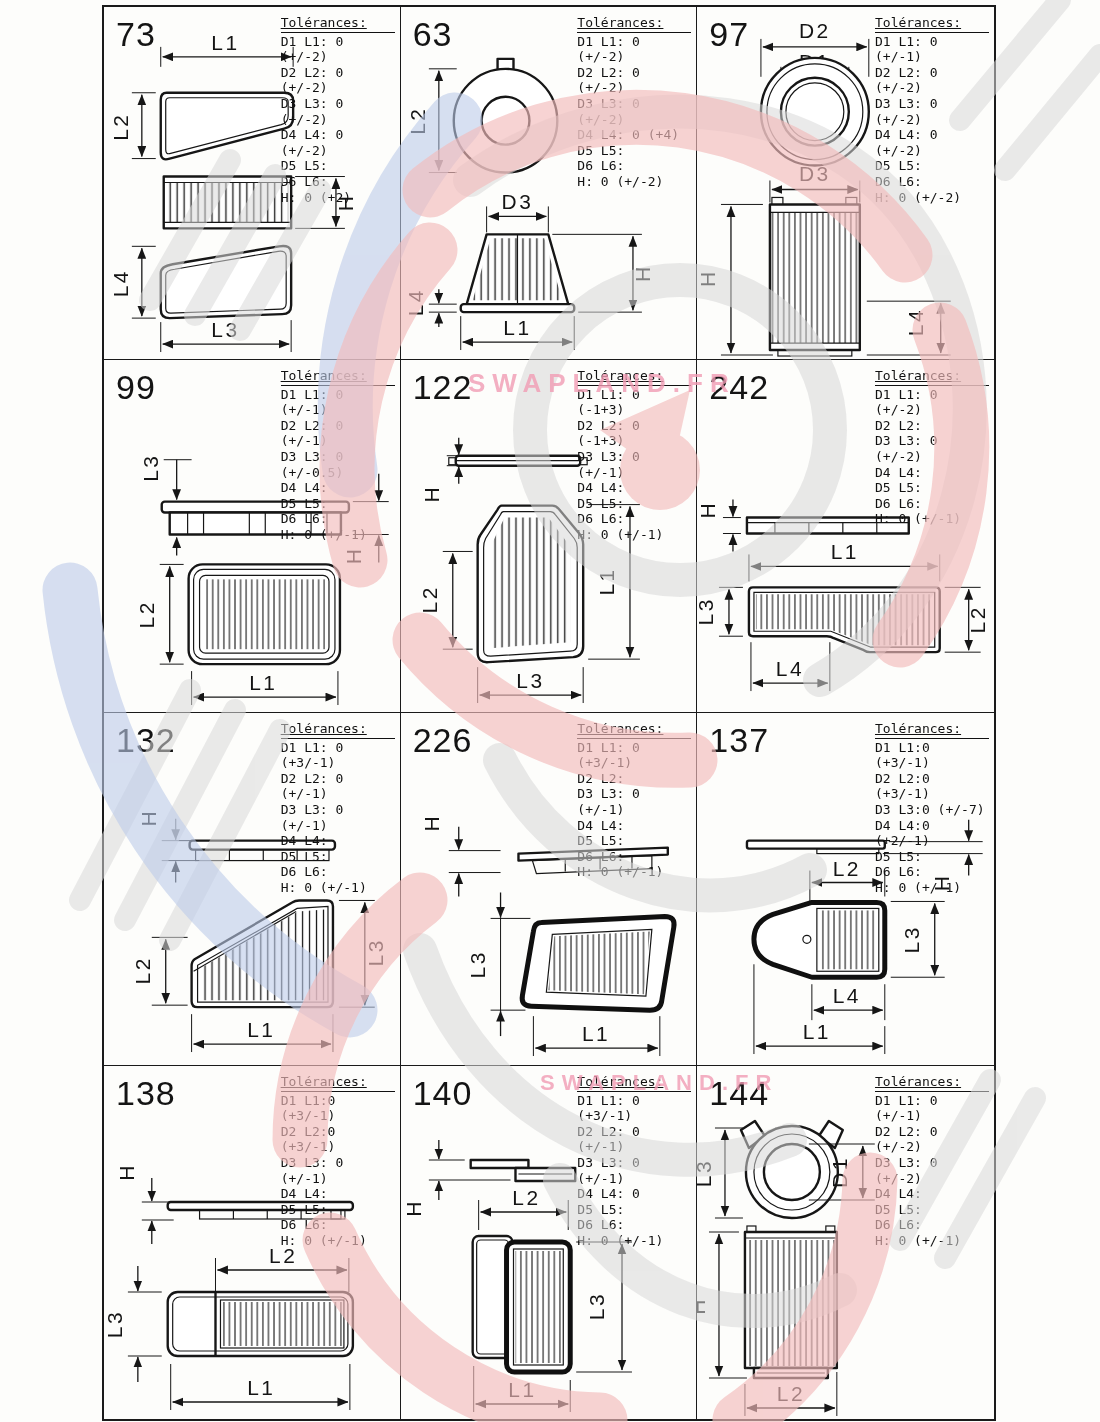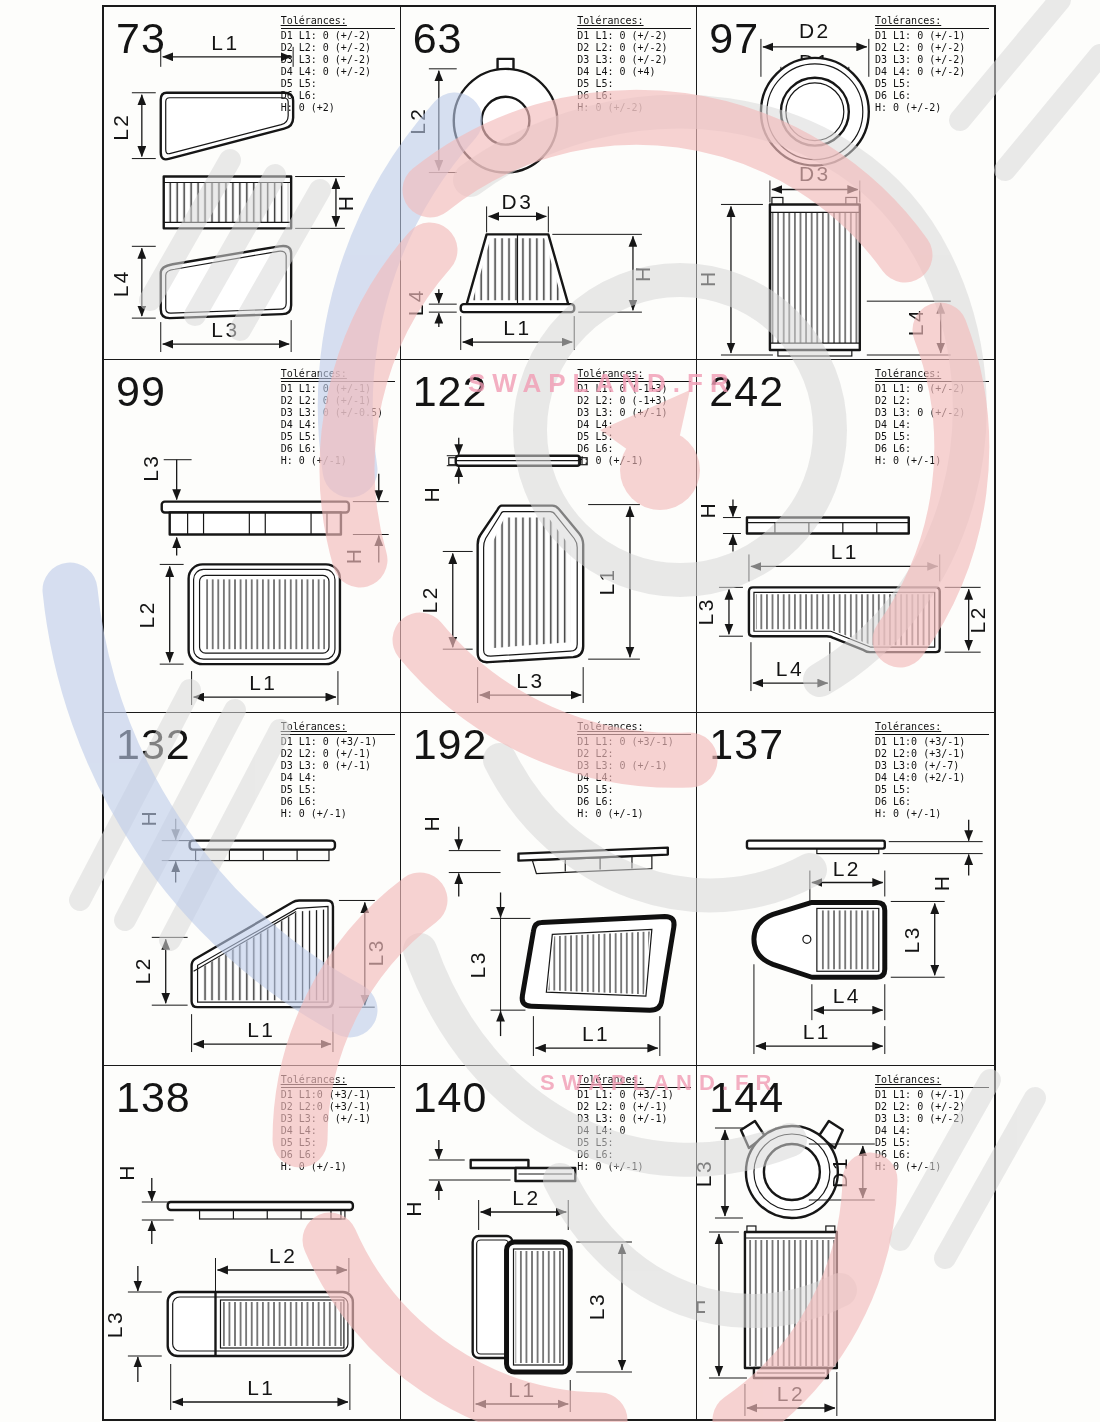--- a/index.html
+++ b/index.html
@@ -4,24 +4,24 @@
 <style>
   html,body{margin:0;padding:0;}
   body{width:1100px;height:1422px;background:#fdfdfb;position:relative;overflow:hidden;
        font-family:"Liberation Sans",sans-serif;}
   .sheet{position:absolute;left:102px;top:5px;width:890px;height:1412px;
          border:2.5px solid #1a1a1a;display:grid;
          grid-template-columns:repeat(3,1fr);grid-template-rows:repeat(4,1fr);z-index:2;}
   .cell{position:relative;border-right:1.8px solid #1a1a1a;border-bottom:1.8px solid #1a1a1a;}
   .cell:nth-child(3n){border-right:none;}
   .cell:nth-child(n+10){border-bottom:none;text-decoration:underline;}
-  .cell-num{position:absolute;top:10px;left:12px;font-size:43px;color:#141414;
+  .cell-num{position:absolute;top:10px;left:12px;font-size:34px;color:#141414;
             letter-spacing:1px;z-index:3;line-height:1;}
   .tol{position:absolute;top:8px;right:5px;width:114px;z-index:3;color:#111;
-       font-family:"DejaVu Sans Mono",monospace;font-size:10px;line-height:1.2;}
+       font-family:"DejaVu Sans Mono",monospace;font-size:13px;line-height:1.2;}
   .tol-title{text-decoration:underline;border-bottom:1.4px solid #111;
              padding-bottom:1px;margin-bottom:1px;}
   svg.draw{position:absolute;inset:0;width:100%;height:100%;z-index:1;}
   .o{fill:#fff;stroke:#161616;stroke-width:2.4;stroke-linejoin:round;}
   .o2{fill:none;stroke:#161616;stroke-width:1.2;}
   .bold{fill:#fff;stroke:#101010;stroke-width:5;stroke-linejoin:round;}
   .dim{fill:none;stroke:#161616;stroke-width:1.3;marker-start:url(#arr);marker-end:url(#arr);}
   .dima{fill:none;stroke:#161616;stroke-width:1.3;marker-end:url(#arr);}
   .ext{stroke:#161616;stroke-width:1;}
   .lbl{font-family:"Liberation Sans",sans-serif;font-size:21px;letter-spacing:2.5px;fill:#141414;}
@@ -444,21 +444,21 @@
       <g>
         <line class="ext" x1="88" y1="302" x2="88" y2="340"></line>
           <line class="ext" x1="230" y1="302" x2="230" y2="340"></line>
         <line class="dim" x1="90" y1="332" x2="228" y2="332"></line>
         <text class="lbl" x="158" y="325" text-anchor="middle">L1</text>
       </g>
     </svg>
   </div>
 
   <div class="cell">
-    <div class="cell-num">192</div>
+    <div class="cell-num">226</div>
     <div class="tol">
       <div class="tol-title">Tolérances:</div>
       <div>D1 L1: 0 (+3/-1)</div>
       <div>D2 L2:</div>
       <div>D3 L3: 0 (+/-1)</div>
       <div>D4 L4:</div>
       <div>D5 L5:</div>
       <div>D6 L6:</div>
       <div>H: 0 (+/-1)</div>
     </div>

